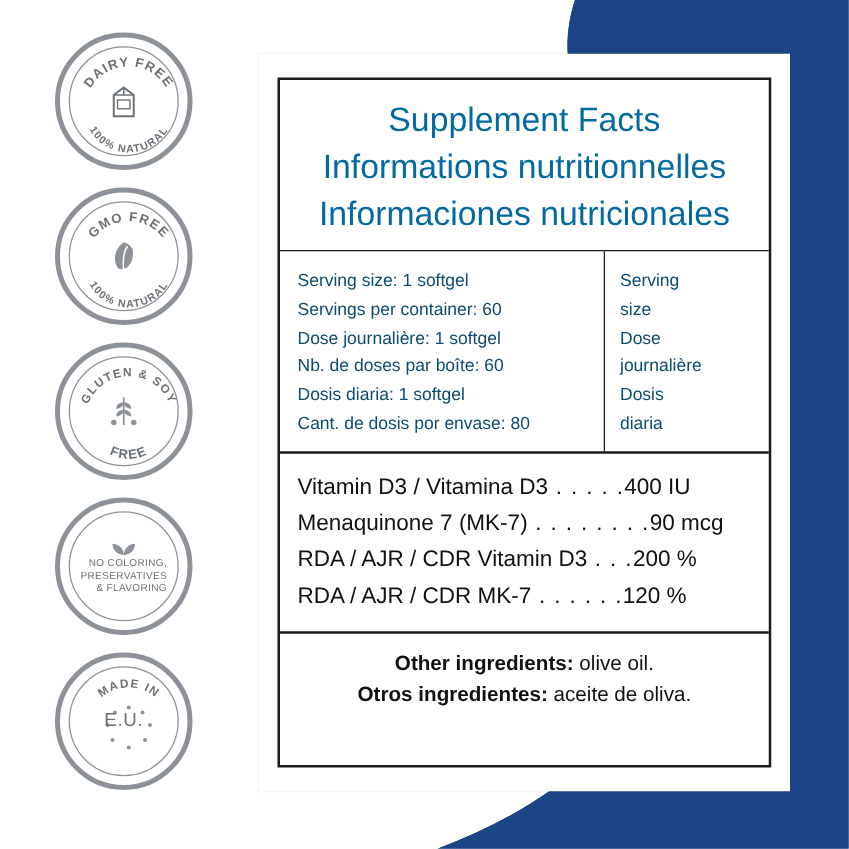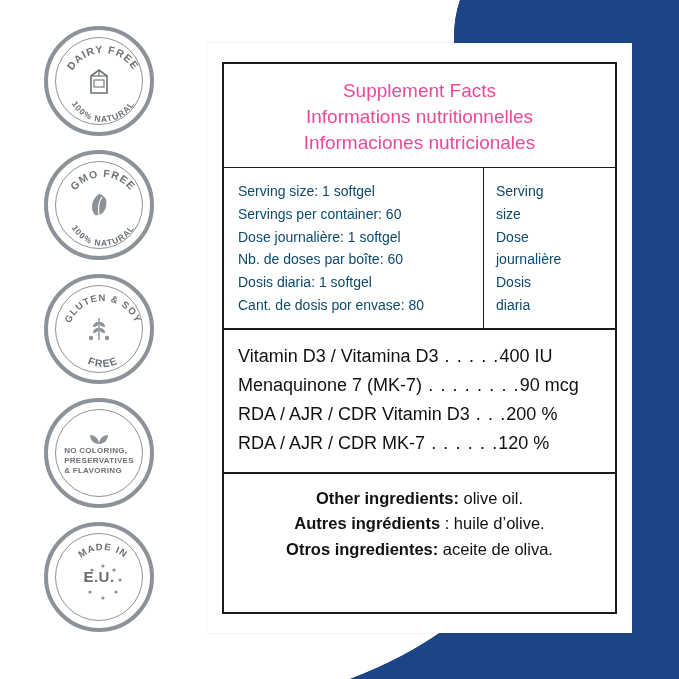--- a/index.html
+++ b/index.html
@@ -69,24 +69,24 @@
   .badge svg.ring-text text {
     font-family: "Liberation Sans", sans-serif;
     font-size: 10.5px;
     font-weight: bold;
     letter-spacing: 1.1px;
     fill: #6c7176;
   }
   .badge-center {
     position: relative;
     z-index: 2;
-    text-align: left;
+    text-align: right;
     color: #6c7176;
     font-size: 8px;
-    font-weight: bold;
+    font-weight: normal;
     line-height: 1.25;
     letter-spacing: 0.3px;
   }
   .badge-emblem {
     display: block;
     margin: 0 auto;
   }
 
   
   #label-card {
@@ -109,22 +109,22 @@
     border: 2px solid #1b1b1b;
     box-sizing: border-box;
     z-index: 3;
   }
 
   .facts-title {
     padding: 14px 10px 10px 10px;
     text-align: center;
   }
   .facts-title div {
-    font-size: 19px;
-    color: #ec4899;
+    font-size: 27px;
+    color: #0369a1;
     line-height: 1.38;
     white-space: nowrap;
   }
 
   .rule-thin {
     height: 1.5px;
     background: #1b1b1b;
     margin: 0;
   }
 
@@ -332,20 +332,17 @@
     </div>
   </div>
 
   <div class="rule-thin"></div>
 
   <div class="other-ing">
     <div class="other-row">
       <b>Other ingredients:</b><span> olive oil.</span>
     </div>
     <div class="other-row">
-      <b>Autres ingrédients</b><span> : huile d’olive.</span>
-    </div>
-    <div class="other-row">
       <b>Otros ingredientes:</b><span> aceite de oliva.</span>
     </div>
   </div>
 
 </div>
 
 </body></html>

